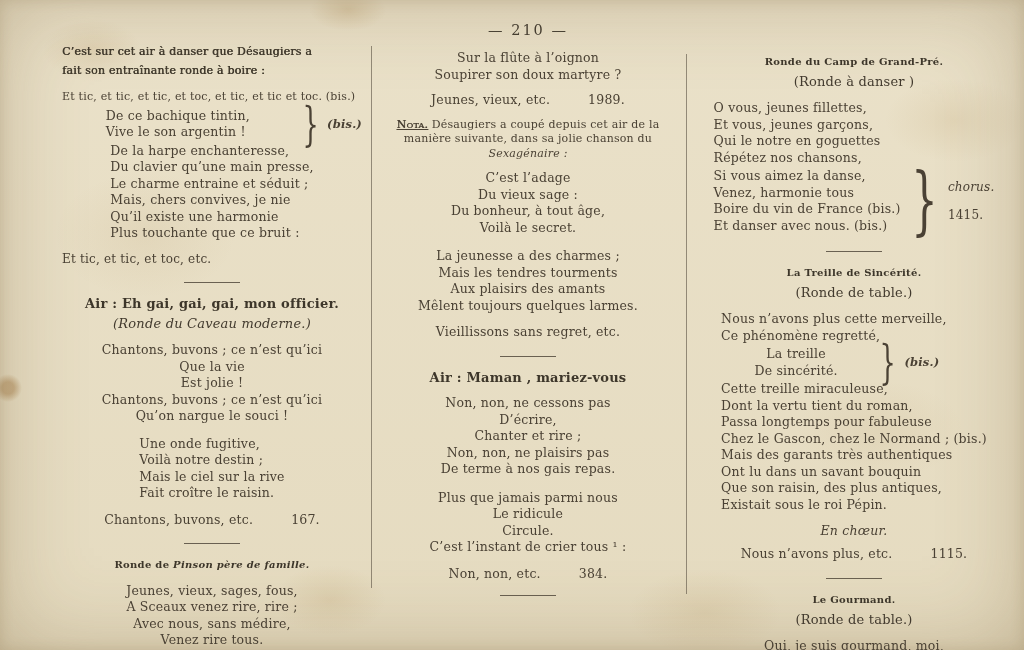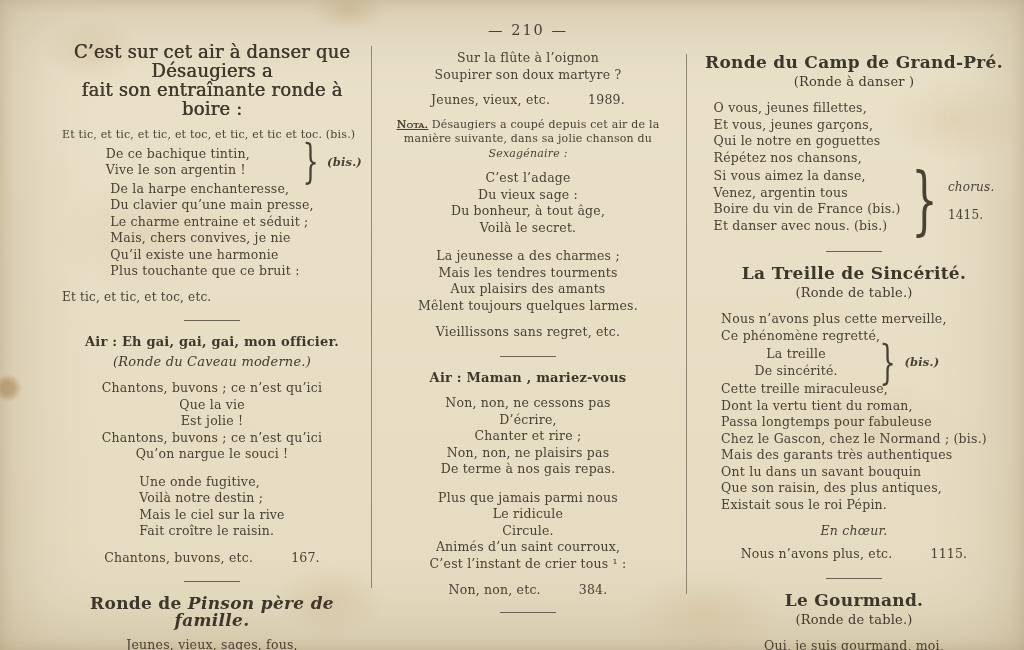--- a/index.html
+++ b/index.html
@@ -30,32 +30,32 @@
   .vrule{position:absolute;width:1.3px;background:rgba(74,65,52,.55);}
   #vr1{left:371px;top:46px;height:542px;}
   #vr2{left:686px;top:54px;height:540px;}
 
   .col{position:absolute;font-size:12.5px;line-height:16.5px;letter-spacing:.2px;}
   #col1{left:62px;top:42px;width:300px;}
   #col2{left:381px;top:50px;width:294px;}
   #col3{left:698px;top:52px;width:312px;}
 
   .semibold{text-shadow:.45px 0 0 currentColor;}
-  .intro{font-size:18px;line-height:19px;text-align:center;margin:0 0 9px;color:#40392c;}
+  .intro{font-size:11px;line-height:19px;text-align:left;margin:0 0 9px;color:#40392c;}
   .refrain{font-size:11px;white-space:nowrap;margin:8px 0 2px;}
   .refrain-b{font-size:12px;margin:7px 0 0;}
   .v-center{text-align:center;}
   .v-left{width:fit-content;margin-left:auto;margin-right:auto;text-align:left;}
   .verse{margin-top:9px;margin-bottom:9px;}
   .brace-row{display:flex;justify-content:center;align-items:center;gap:7px;margin:2px 0;}
   .brace{font-size:30px;line-height:.8;transform:scaleY(1.55) scaleX(.85);color:#4a4134;}
   .brace.big{font-size:52px;transform:scaleY(1.45) scaleX(.8);}
   .bis{font-style:italic;font-size:11.5px;white-space:nowrap;font-weight:bold;}
   .divider{width:56px;border-top:1.3px solid rgba(74,65,52,.8);margin:15px auto 13px;}
-  .song-title{font-weight:bold;font-size:17px;text-align:center;color:#3d362a;letter-spacing:.3px;margin:2px 0 1px;}
+  .song-title{font-weight:bold;font-size:10px;text-align:center;color:#3d362a;letter-spacing:.3px;margin:2px 0 1px;}
   .air-title{font-weight:bold;font-size:13px;text-align:center;color:#3d362a;margin:2px 0 1px;white-space:nowrap;}
   .subtitle{font-size:13px;text-align:center;margin:3px 0 10px;color:#423a2e;}
   .it{font-style:italic;}
   .num-line{display:flex;justify-content:center;gap:38px;margin:10px 0 0;}
   .nota{font-size:11px;line-height:14.5px;text-align:center;margin:9px 0 4px;}
   .sc{font-variant:small-caps;text-decoration:underline;}
   .chorus-labels{display:flex;flex-direction:column;gap:11px;align-items:flex-start;font-size:12px;}
   .center-sub{text-align:center;min-width:150px;}
   .en-choeur{font-style:italic;text-align:center;margin:10px 0 2px;}
 </style>
@@ -155,21 +155,20 @@
         <div class="line">Non, non, ne cessons pas</div>
         <div class="line">D’écrire,</div>
         <div class="line">Chanter et rire ;</div>
         <div class="line">Non, non, ne plaisirs pas</div>
         <div class="line">De terme à nos gais repas.</div>
       </div>
     <div class="verse v-center" style="margin-top:12px;">
         <div class="line">Plus que jamais parmi nous</div>
         <div class="line">Le ridicule</div>
         <div class="line">Circule.</div>
-        <div class="line">Animés d’un saint courroux,</div>
         <div class="line">C’est l’instant de crier tous ¹ :</div>
       </div>
     <div class="num-line">
       <span>Non, non, etc.</span>
       <span>384.</span>
     </div>
     <div class="divider" style="margin:13px auto 8px;"></div>
 
   </div>
 
@@ -179,21 +178,21 @@
     <div class="v-left" style="margin-top:8px;">
       <div>
           <div class="line">O vous, jeunes fillettes,</div>
           <div class="line">Et vous, jeunes garçons,</div>
           <div class="line">Qui le notre en goguettes</div>
           <div class="line">Répétez nos chansons,</div>
         </div>
       <div class="brace-row" style="justify-content:flex-start;">
         <div>
             <div class="line">Si vous aimez la danse,</div>
-            <div class="line">Venez, argentin tous</div>
+            <div class="line">Venez, harmonie tous</div>
             <div class="line">Boire du vin de France (bis.)</div>
             <div class="line">Et danser avec nous.    (bis.)</div>
           </div>
         <span class="brace big">}</span>
         <div class="chorus-labels">
           <span class="it">chorus.</span>
           <span>1415.</span>
         </div>
       </div>
     </div>

